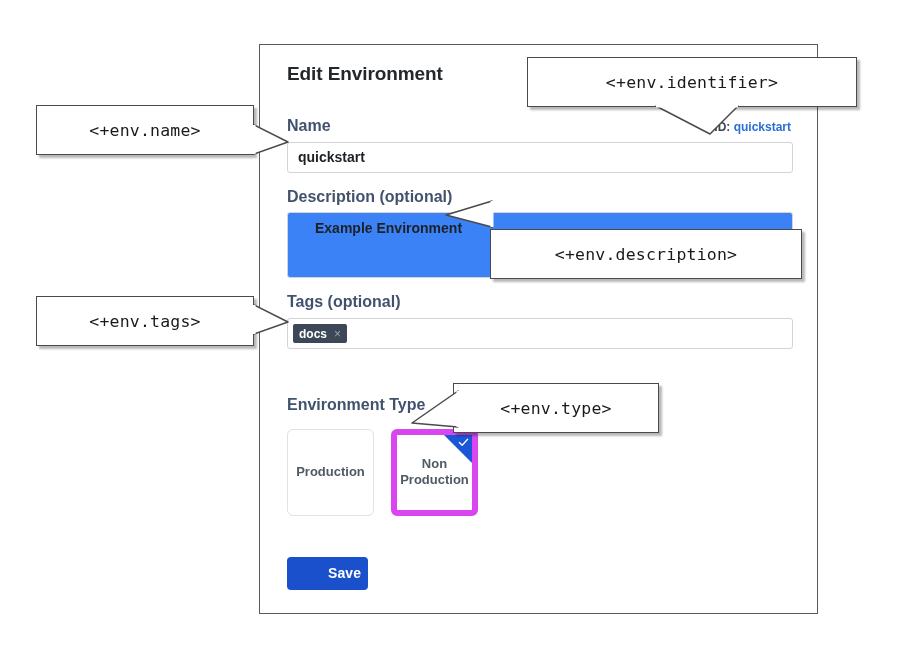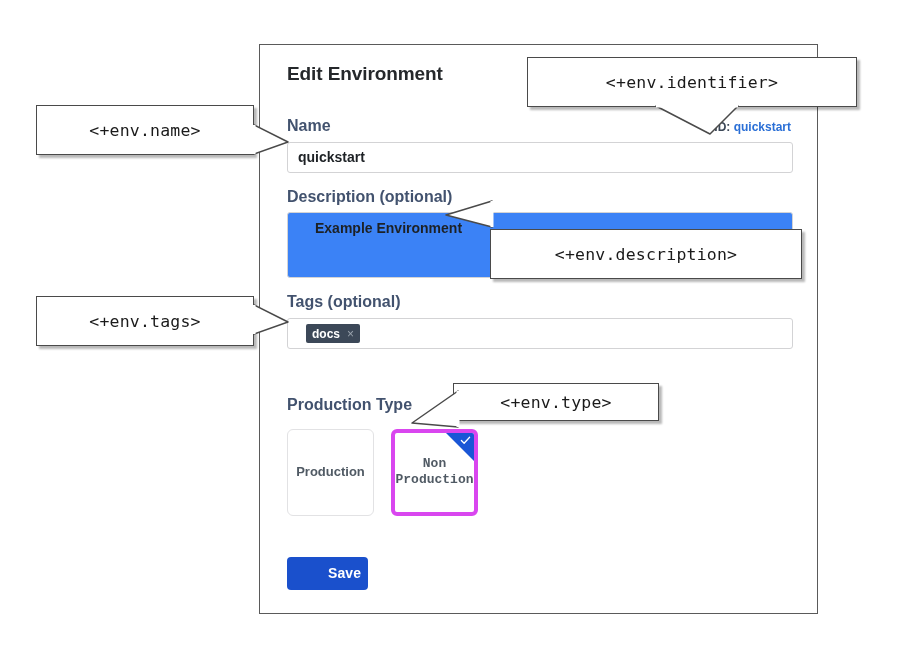--- a/index.html
+++ b/index.html
@@ -113,21 +113,21 @@
   
   #tags-field {
     box-sizing: border-box;
     width: 506px;
     height: 31px;
     border: 1px solid #d3d3d5;
     border-radius: 3px;
     background: #ffffff;
     display: flex;
     align-items: center;
-    padding: 0 16px;
+    padding: 0 3px;
   }
   .tag-chip {
     display: inline-flex;
     align-items: center;
     height: 19px;
     background: #3c4858;
     border-radius: 2px;
     padding: 0 6px;
     margin-left: 2px;
   }
@@ -169,22 +169,21 @@
     align-items: center;
     justify-content: center;
     text-align: center;
     cursor: pointer;
     overflow: hidden;
   }
   .type-card.unselected {
     border: 1px solid #e2e2e4;
   }
   .type-card.selected {
-    border: 4px solid #d946ef;
-    font-family: Liberation Mono, monospace;
+    border: 6px solid #d946ef;
   }
   .type-card-label {
     font-size: 13px;
     font-weight: 600;
     color: #505a64;
     line-height: 1.25;
     padding: 0 4px;
   }
   .corner-check {
     position: absolute;
@@ -248,21 +247,21 @@
     position: absolute;
     overflow: visible;
     z-index: 6;
     pointer-events: none;
   }
 
   #callout-name      { left: 36px;  top: 105px; width: 218px; height: 50px; }
   #callout-tags      { left: 36px;  top: 296px; width: 218px; height: 50px; }
   #callout-identifier{ left: 527px; top: 57px;  width: 330px; height: 50px; }
   #callout-description{ left: 490px; top: 193px; width: 312px; height: 50px; margin-top: 36px; }
-  #callout-type      { left: 453px; top: 383px; width: 206px; height: 38px; }
+  #callout-type      { left: 453px; top: 383px; width: 206px; height: 50px; }
 </style>
 </head>
 <body>
 
 <div id="form-card">
   <div class="card-inner">
 
     <h1 id="page-title">Edit Environment</h1>
 
     
@@ -286,21 +285,21 @@
       <div id="tags-field">
         <span class="tag-chip">
           <span class="tag-chip-label">docs</span>
           <span class="tag-chip-remove">×</span>
         </span>
       </div>
     </div>
 
     
     <div id="env-type-block">
-      <span class="field-label">Production Type</span>
+      <span class="field-label">Environment Type</span>
       <div id="env-type-cards">
 
         <div class="type-card unselected">
           <span class="type-card-label">Production</span>
         </div>
 
         <div class="type-card selected">
           <span class="type-card-label"><span>Non</span><br><span>Production</span></span>
           <span class="corner-check">
             <span class="fold"></span>

